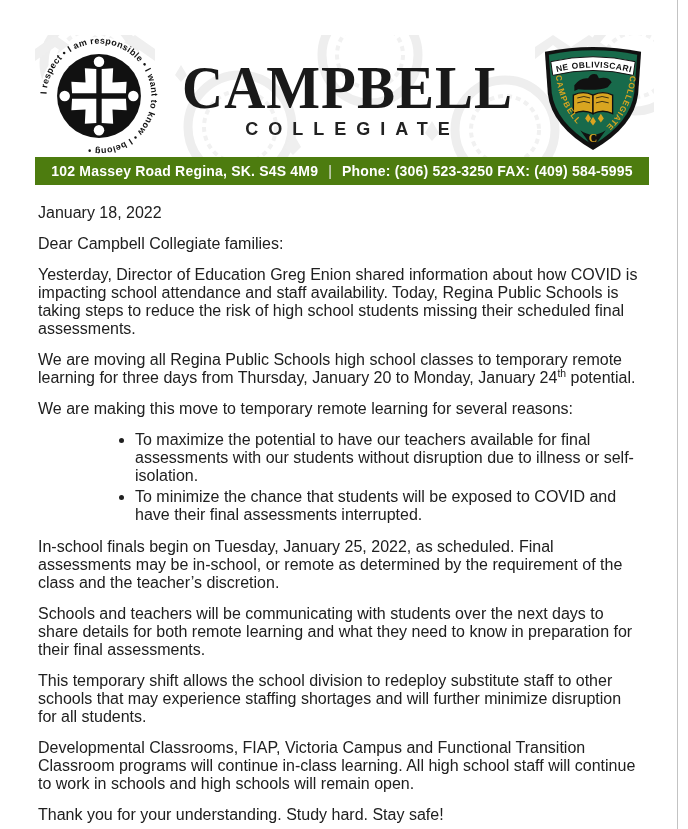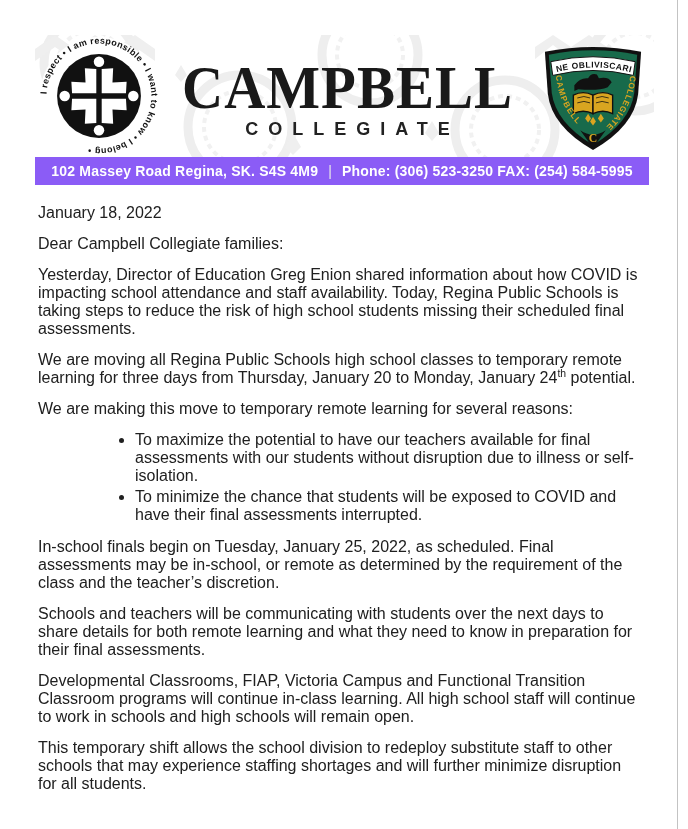--- a/index.html
+++ b/index.html
@@ -62,21 +62,21 @@
     color: #222;
     margin-top: 4px;
     text-indent: 10px;
   }
 
   
   .address-bar {
     position: absolute;
     left: 35px; top: 157px;
     width: 614px; height: 28px;
-    background: #8b5cf6;
+    background: #4d7c0f;
     color: #ffffff;
     display: flex;
     align-items: center;
     justify-content: center;
     gap: 10px;
     font-weight: 700;
     font-size: 14px;
     letter-spacing: 0.2px;
     white-space: nowrap;
   }
@@ -201,21 +201,21 @@
           <path d="M42 92 Q55 101 68 92 L55 110 Z" fill="#111111"></path>
           <text x="55" y="104" text-anchor="middle" font-size="12" font-weight="bold" fill="#D9A520" font-family="Liberation Serif, serif">C</text>
         </svg>
       </div>
     </div>
   </div>
 
   <div class="address-bar">
     <span>102 Massey Road Regina, SK. S4S 4M9</span>
     <span class="divider">|</span>
-    <span>Phone: (306) 523-3250  FAX: (254) 584-5995</span>
+    <span>Phone: (306) 523-3250  FAX: (409) 584-5995</span>
   </div>
 
   <div class="letter-body">
     <p>January 18, 2022</p>
 
     <p>Dear Campbell Collegiate families:</p>
 
     <p>Yesterday, Director of Education Greg Enion shared information about how COVID is impacting school attendance and staff availability. Today, Regina Public Schools is taking steps to reduce the risk of high school students missing their scheduled final assessments.</p>
 
     <p><span>We are moving all Regina Public Schools high school classes to temporary remote learning for three days from Thursday, January 20 to Monday, January 24</span><sup>th</sup><span> potential.</span></p>
@@ -224,21 +224,22 @@
 
     <ul>
       <li>To maximize the potential to have our teachers available for final assessments with our students without disruption due to illness or self-isolation.</li>
       <li>To minimize the chance that students will be exposed to COVID and have their final assessments interrupted.</li>
     </ul>
 
     <p>In-school finals begin on Tuesday, January 25, 2022, as scheduled. Final assessments may be in-school, or remote as determined by the requirement of the class and the teacher’s discretion.</p>
 
     <p>Schools and teachers will be communicating with students over the next days to share details for both remote learning and what they need to know in preparation for their final assessments.</p>
 
+    <p>This temporary shift allows the school division to redeploy substitute staff to other schools that may experience staffing shortages and will further minimize disruption for all students.</p>
+
     <p>Developmental Classrooms, FIAP, Victoria Campus and Functional Transition Classroom programs will continue in-class learning. All high school staff will continue to work in schools and high schools will remain open.</p>
 
-    <p>This temporary shift allows the school division to redeploy substitute staff to other schools that may experience staffing shortages and will further minimize disruption for all students.</p>
-
+    <p>Thank you for your understanding. Study hard. Stay safe!</p>
 
   </div>
 
   <div class="page-edge-line"></div>
 </div>
 
 </body></html>

